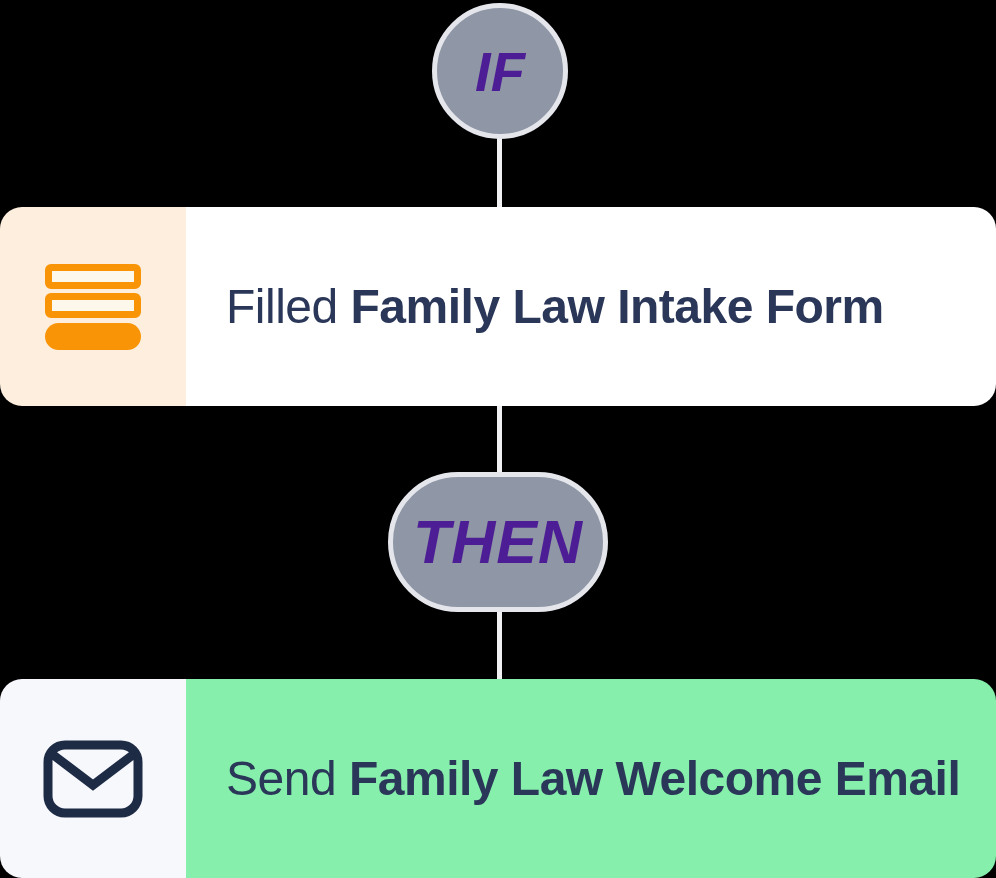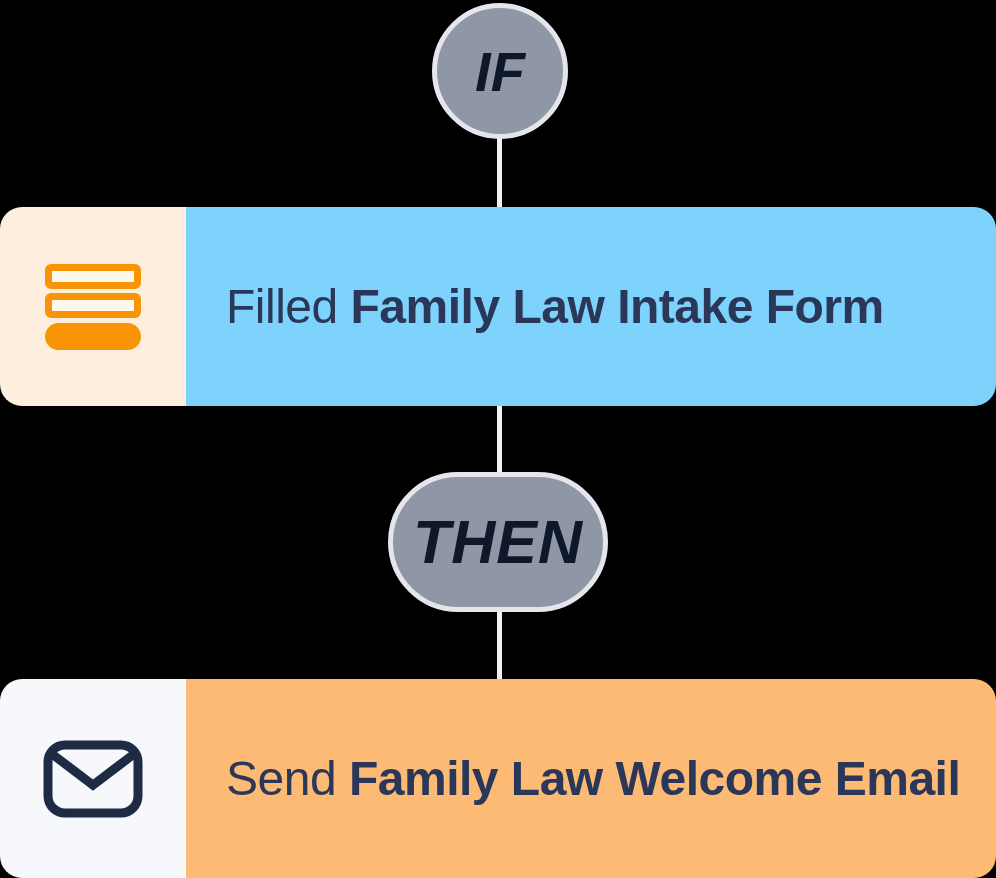--- a/index.html
+++ b/index.html
@@ -22,21 +22,21 @@
   .connector.c1{top:134px;height:76px;}
   .connector.c2{top:402px;height:74px;}
   .connector.c3{top:608px;height:74px;}
 
   
   .badge{
     position:absolute;
     display:flex;align-items:center;justify-content:center;
     background:#8f96a5;
     border:5px solid #e4e6ec;
-    color:#0f172a;
+    color:#4c1d95;
     font-weight:700;font-style:italic;
     z-index:3;
   }
   .badge.if{
     left:432px;top:3px;width:136px;height:136px;
     border-radius:50%;
     font-size:56px;
   }
   .badge.then{
     left:388px;top:472px;width:220px;height:140px;
@@ -55,23 +55,23 @@
     z-index:2;
   }
   .card.trigger{top:207px;}
   .card.action{top:679px;}
   .card .icon-panel{
     width:186px;height:100%;
     flex:0 0 186px;
     display:flex;align-items:center;justify-content:center;
   }
   .card.trigger .icon-panel{background:#fdeedd;}
-  .card.trigger .text-panel{background:#7dd3fc;}
+  .card.trigger .text-panel{background:#ffffff;}
   .card.action .icon-panel{background:#f7f8fc;}
-  .card.action .text-panel{background:#fdba74;}
+  .card.action .text-panel{background:#86efac;}
   .card .text-panel{
     flex:1;height:100%;
     display:flex;align-items:center;
     padding-left:40px;
   }
   .card-text{
     font-size:48px;
     color:#2a3758;
     font-weight:400;
     white-space:nowrap;

